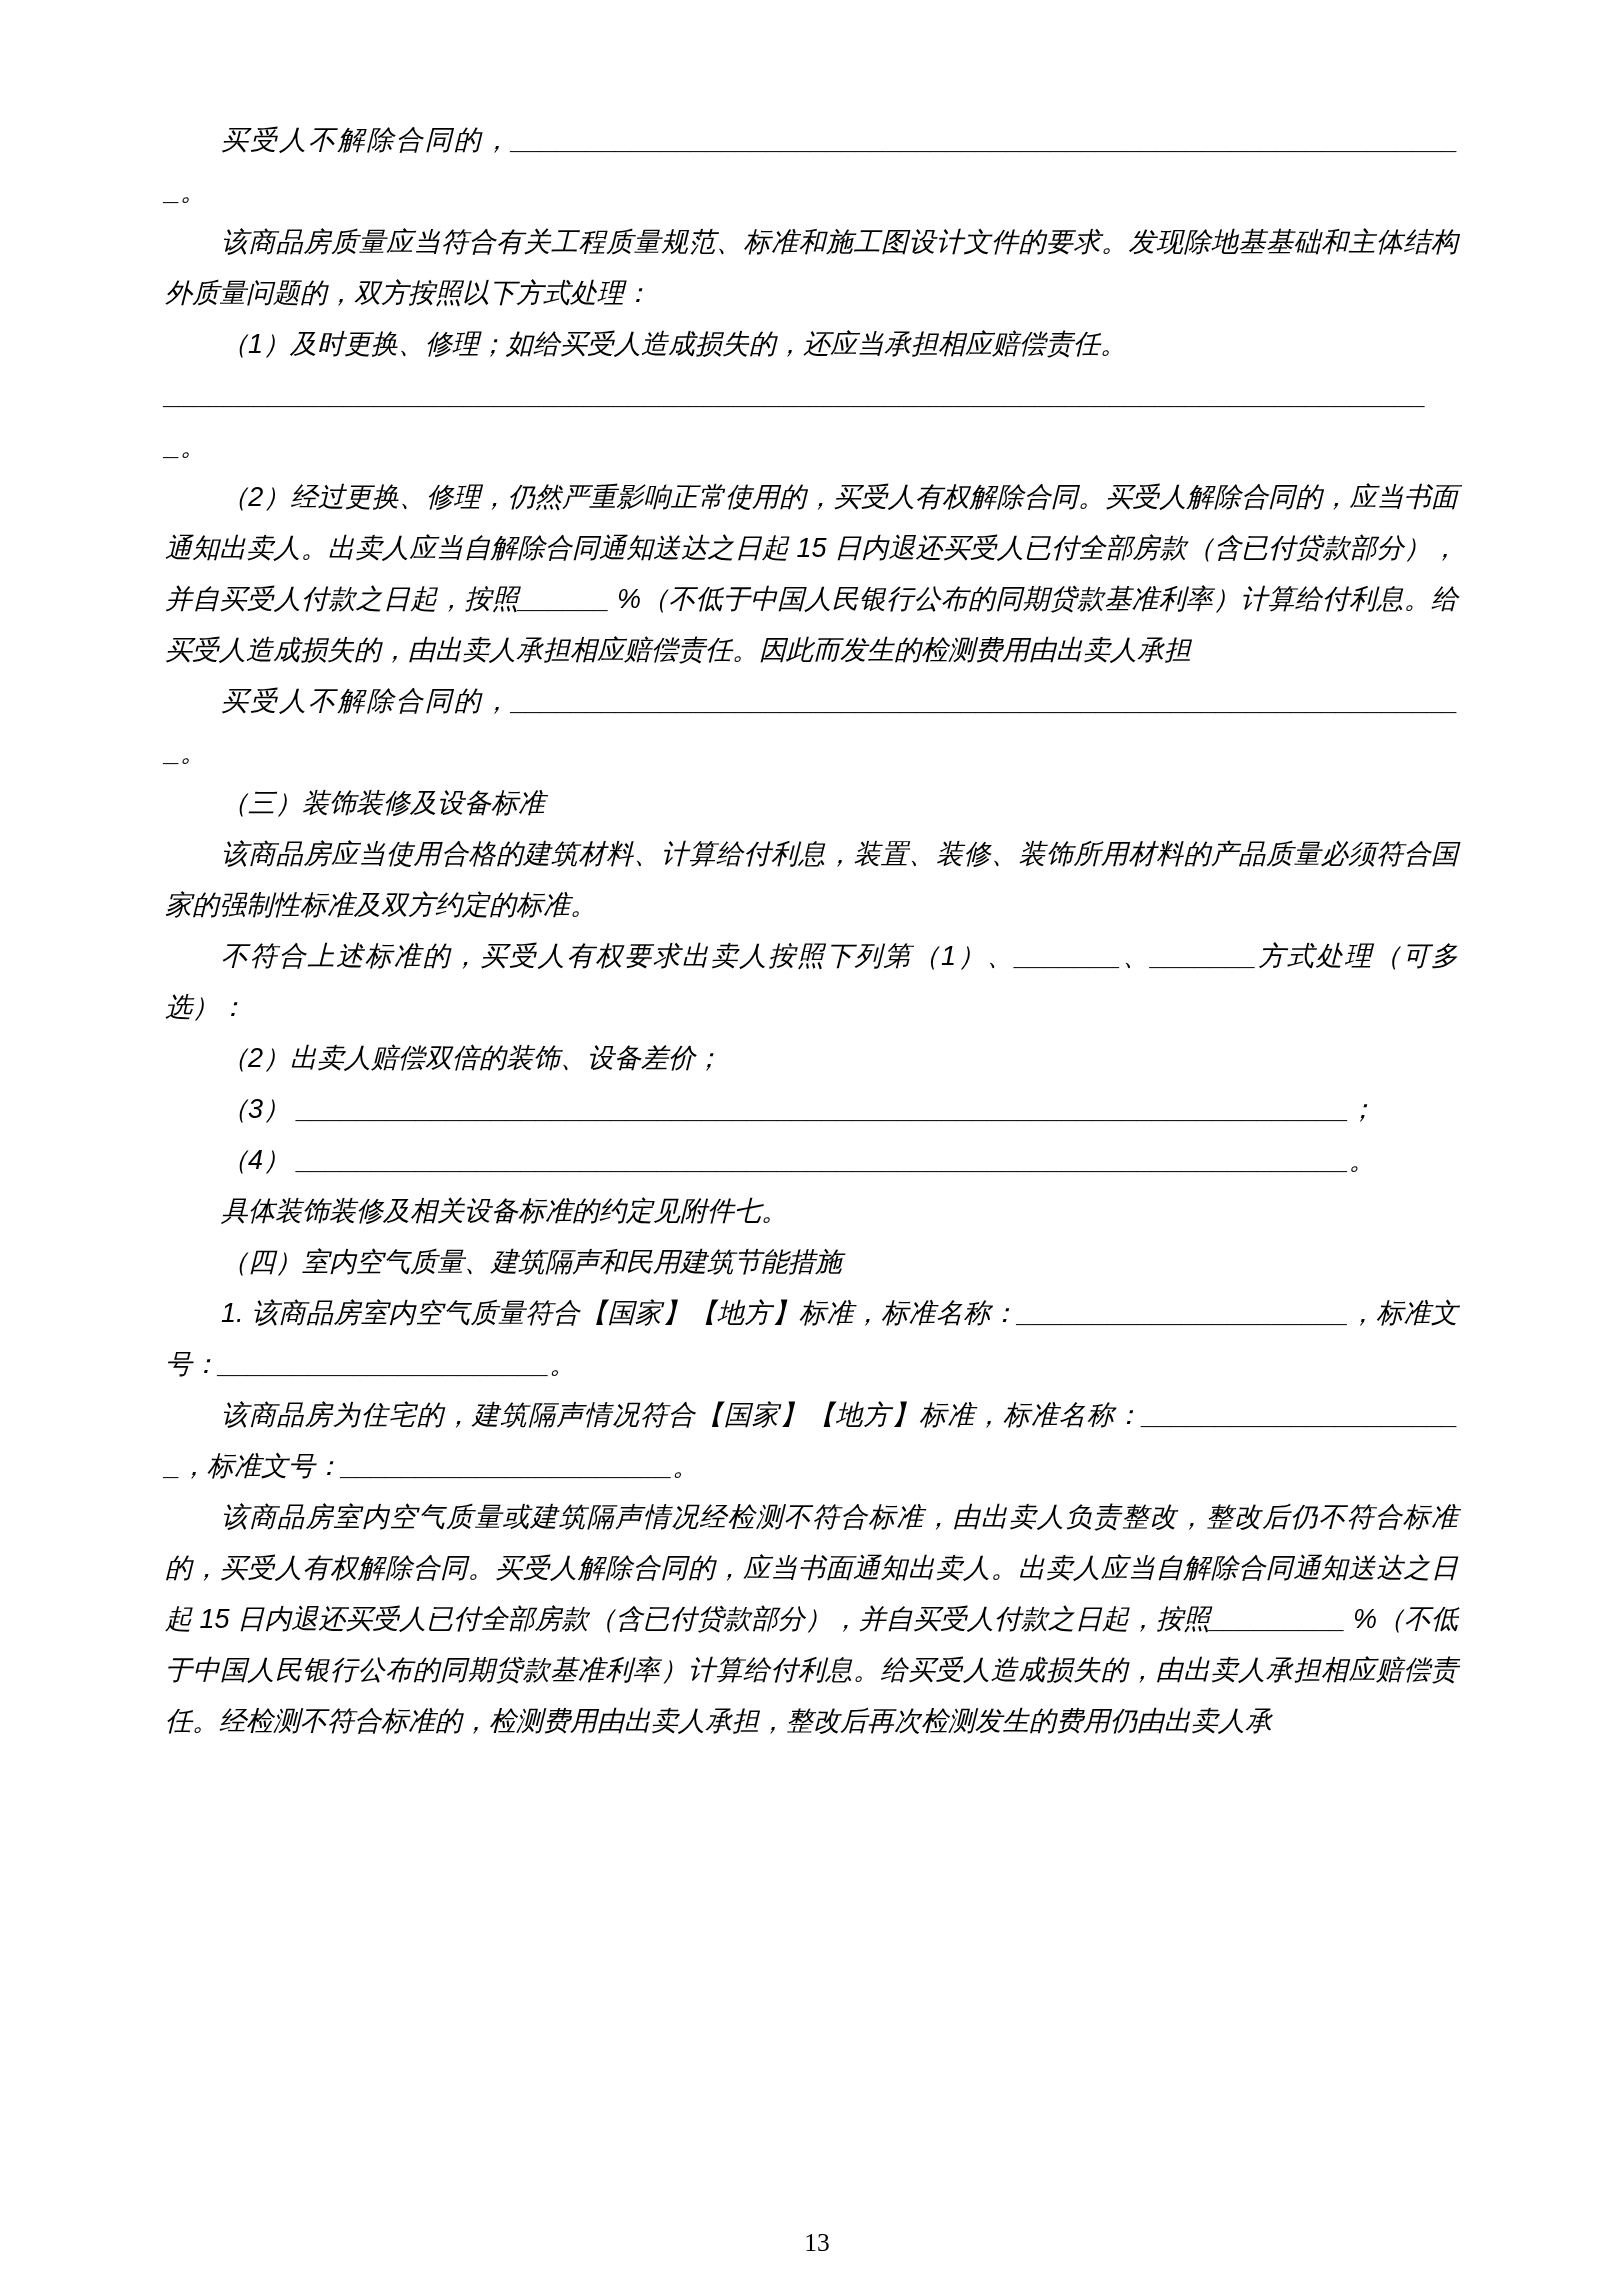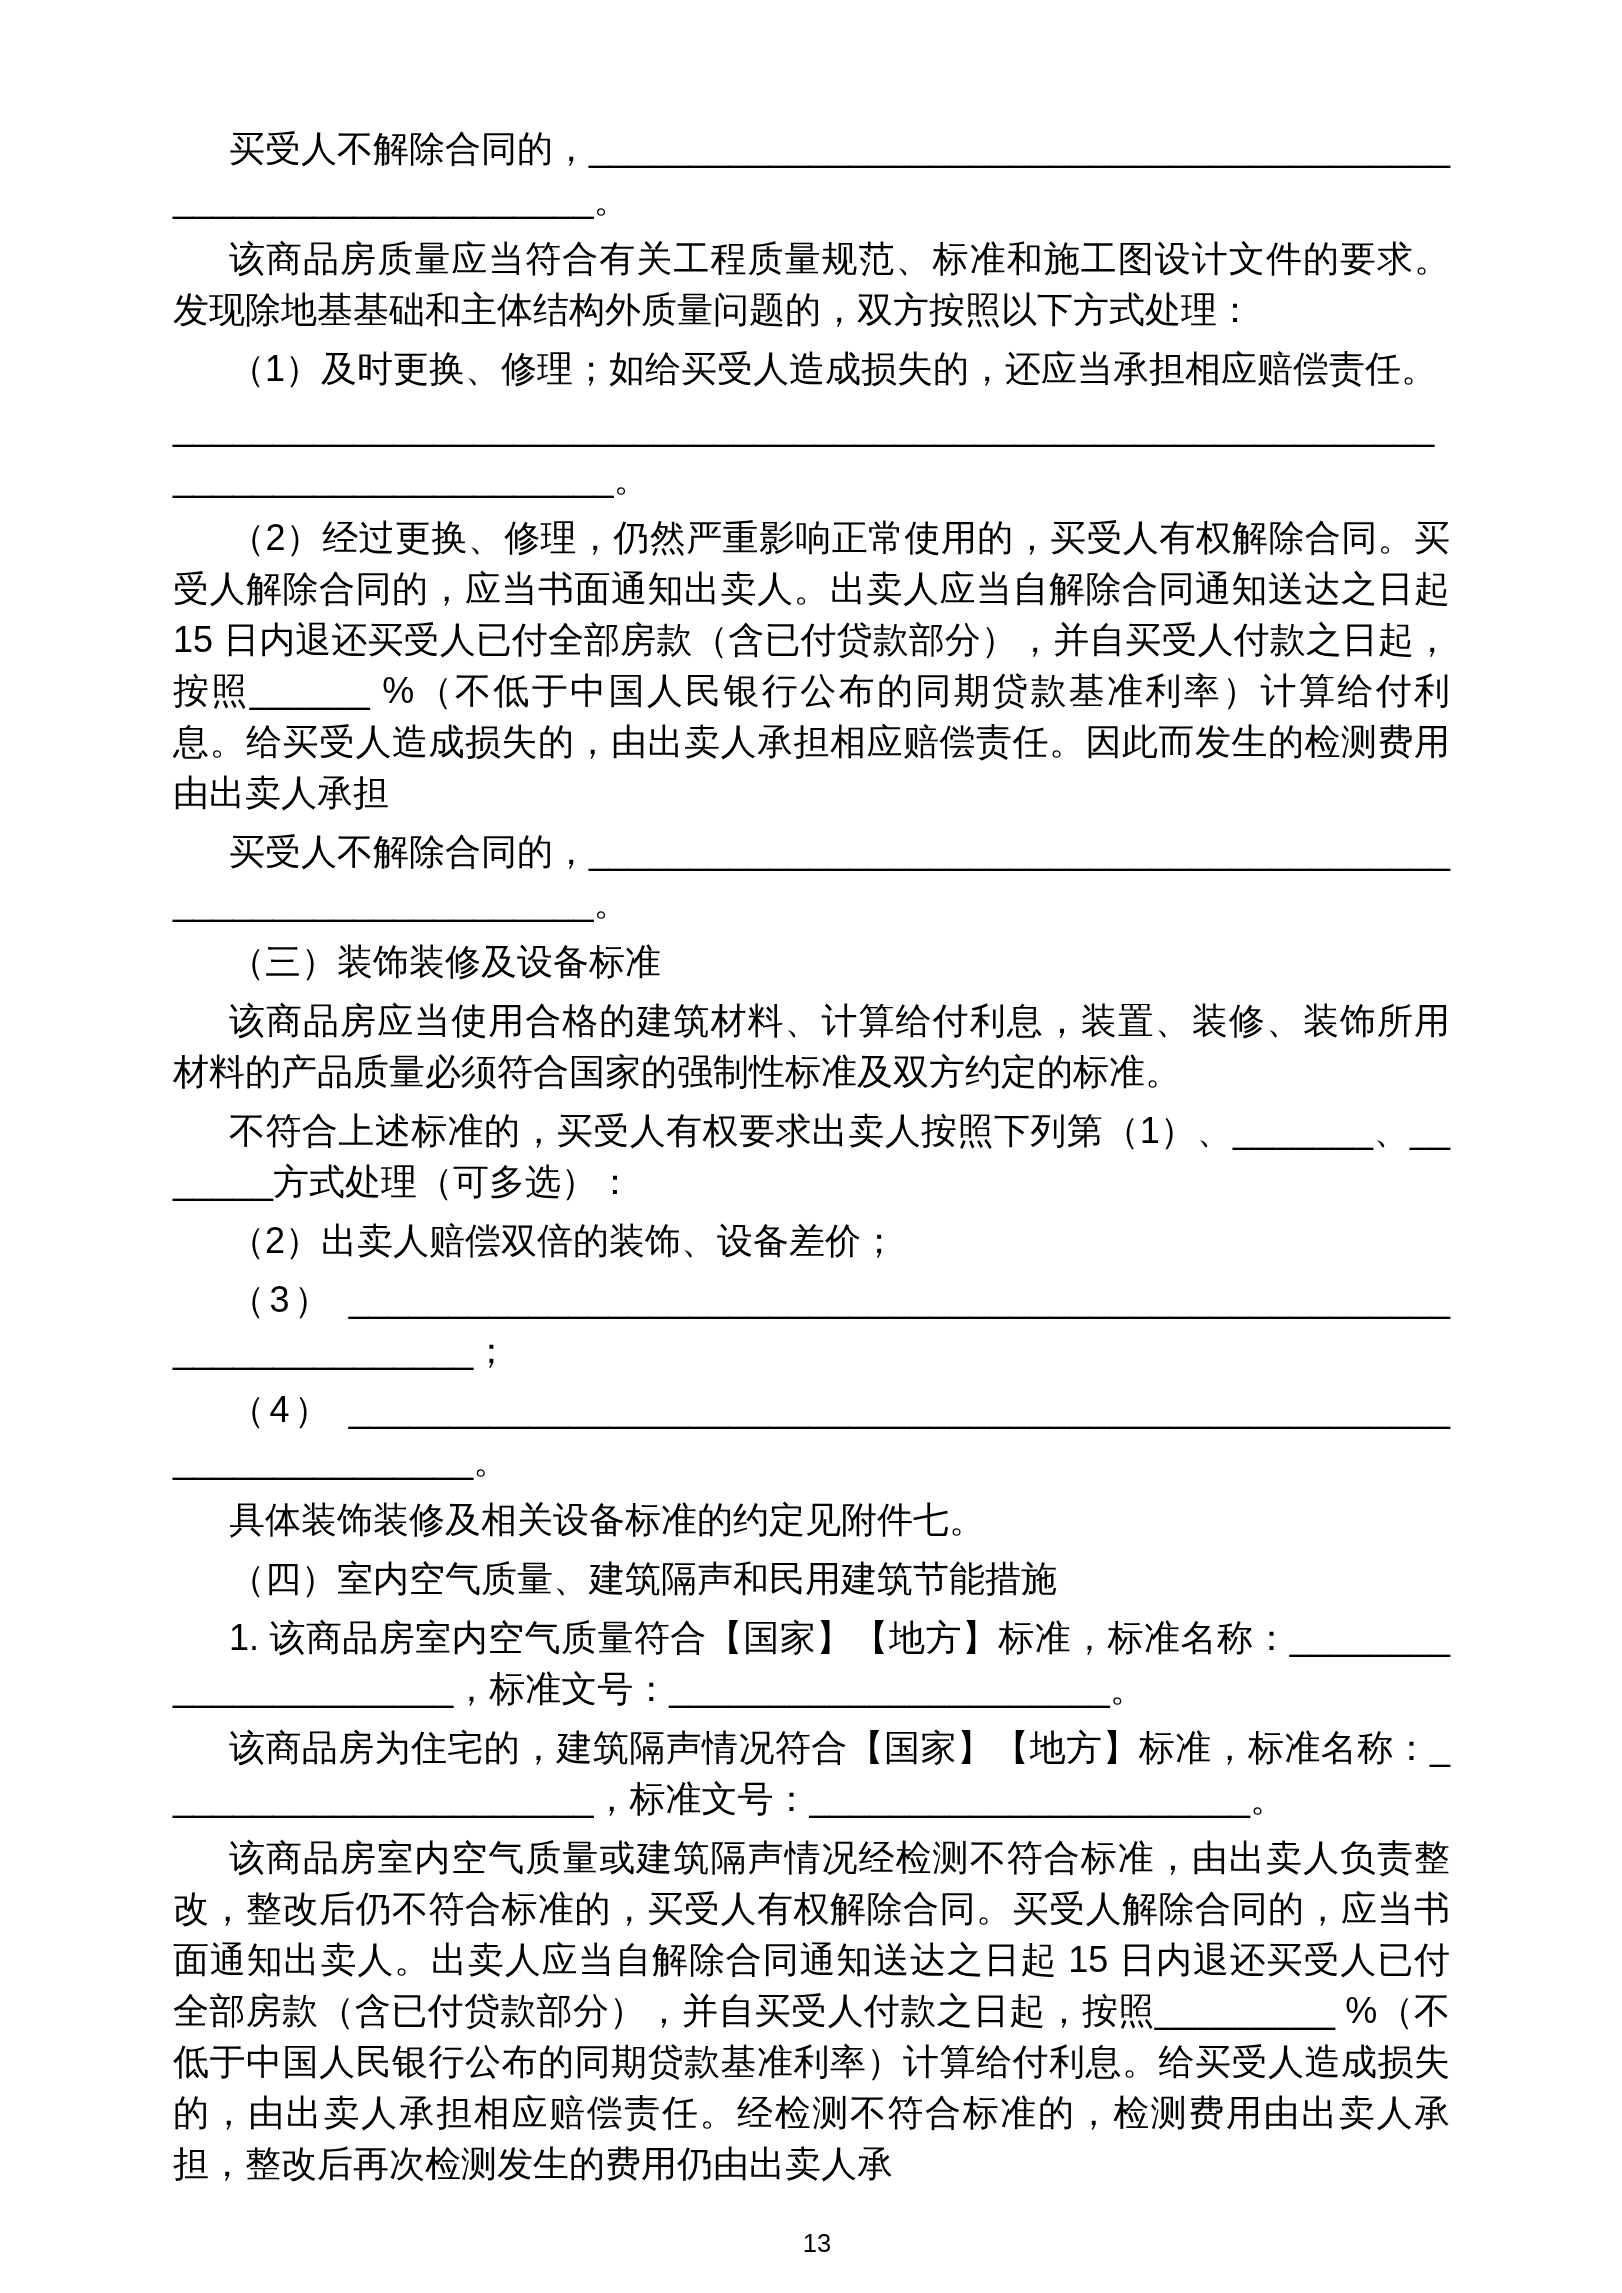--- a/index.html
+++ b/index.html
@@ -13,37 +13,39 @@
     position: relative;
     overflow: hidden;
   }
   .page {
     width: 100%;
     height: 100%;
     padding: 115px 165px 0 165px;
     position: relative;
   }
   .content p {
-    margin: 8px;
-    font-size: 36px;
+    margin: 0;
+    font-size: 27px;
     line-height: 51px;
     text-align: justify;
     text-justify: inter-ideograph;
     word-break: break-all;
     color: #000000;
+    font-style: italic;
   }
   .content p.indent {
     text-indent: 56px;
   }
   .footer {
     position: absolute;
     left: 11px;
     right: 0;
     bottom: 36px;
     text-align: center;
+    font-family: Liberation Serif, serif;
   }
   .page-number {
     font-size: 25.5px;
     color: #000000;
   }
 </style>
 </head>
 <body>
 
 <main class="page">

